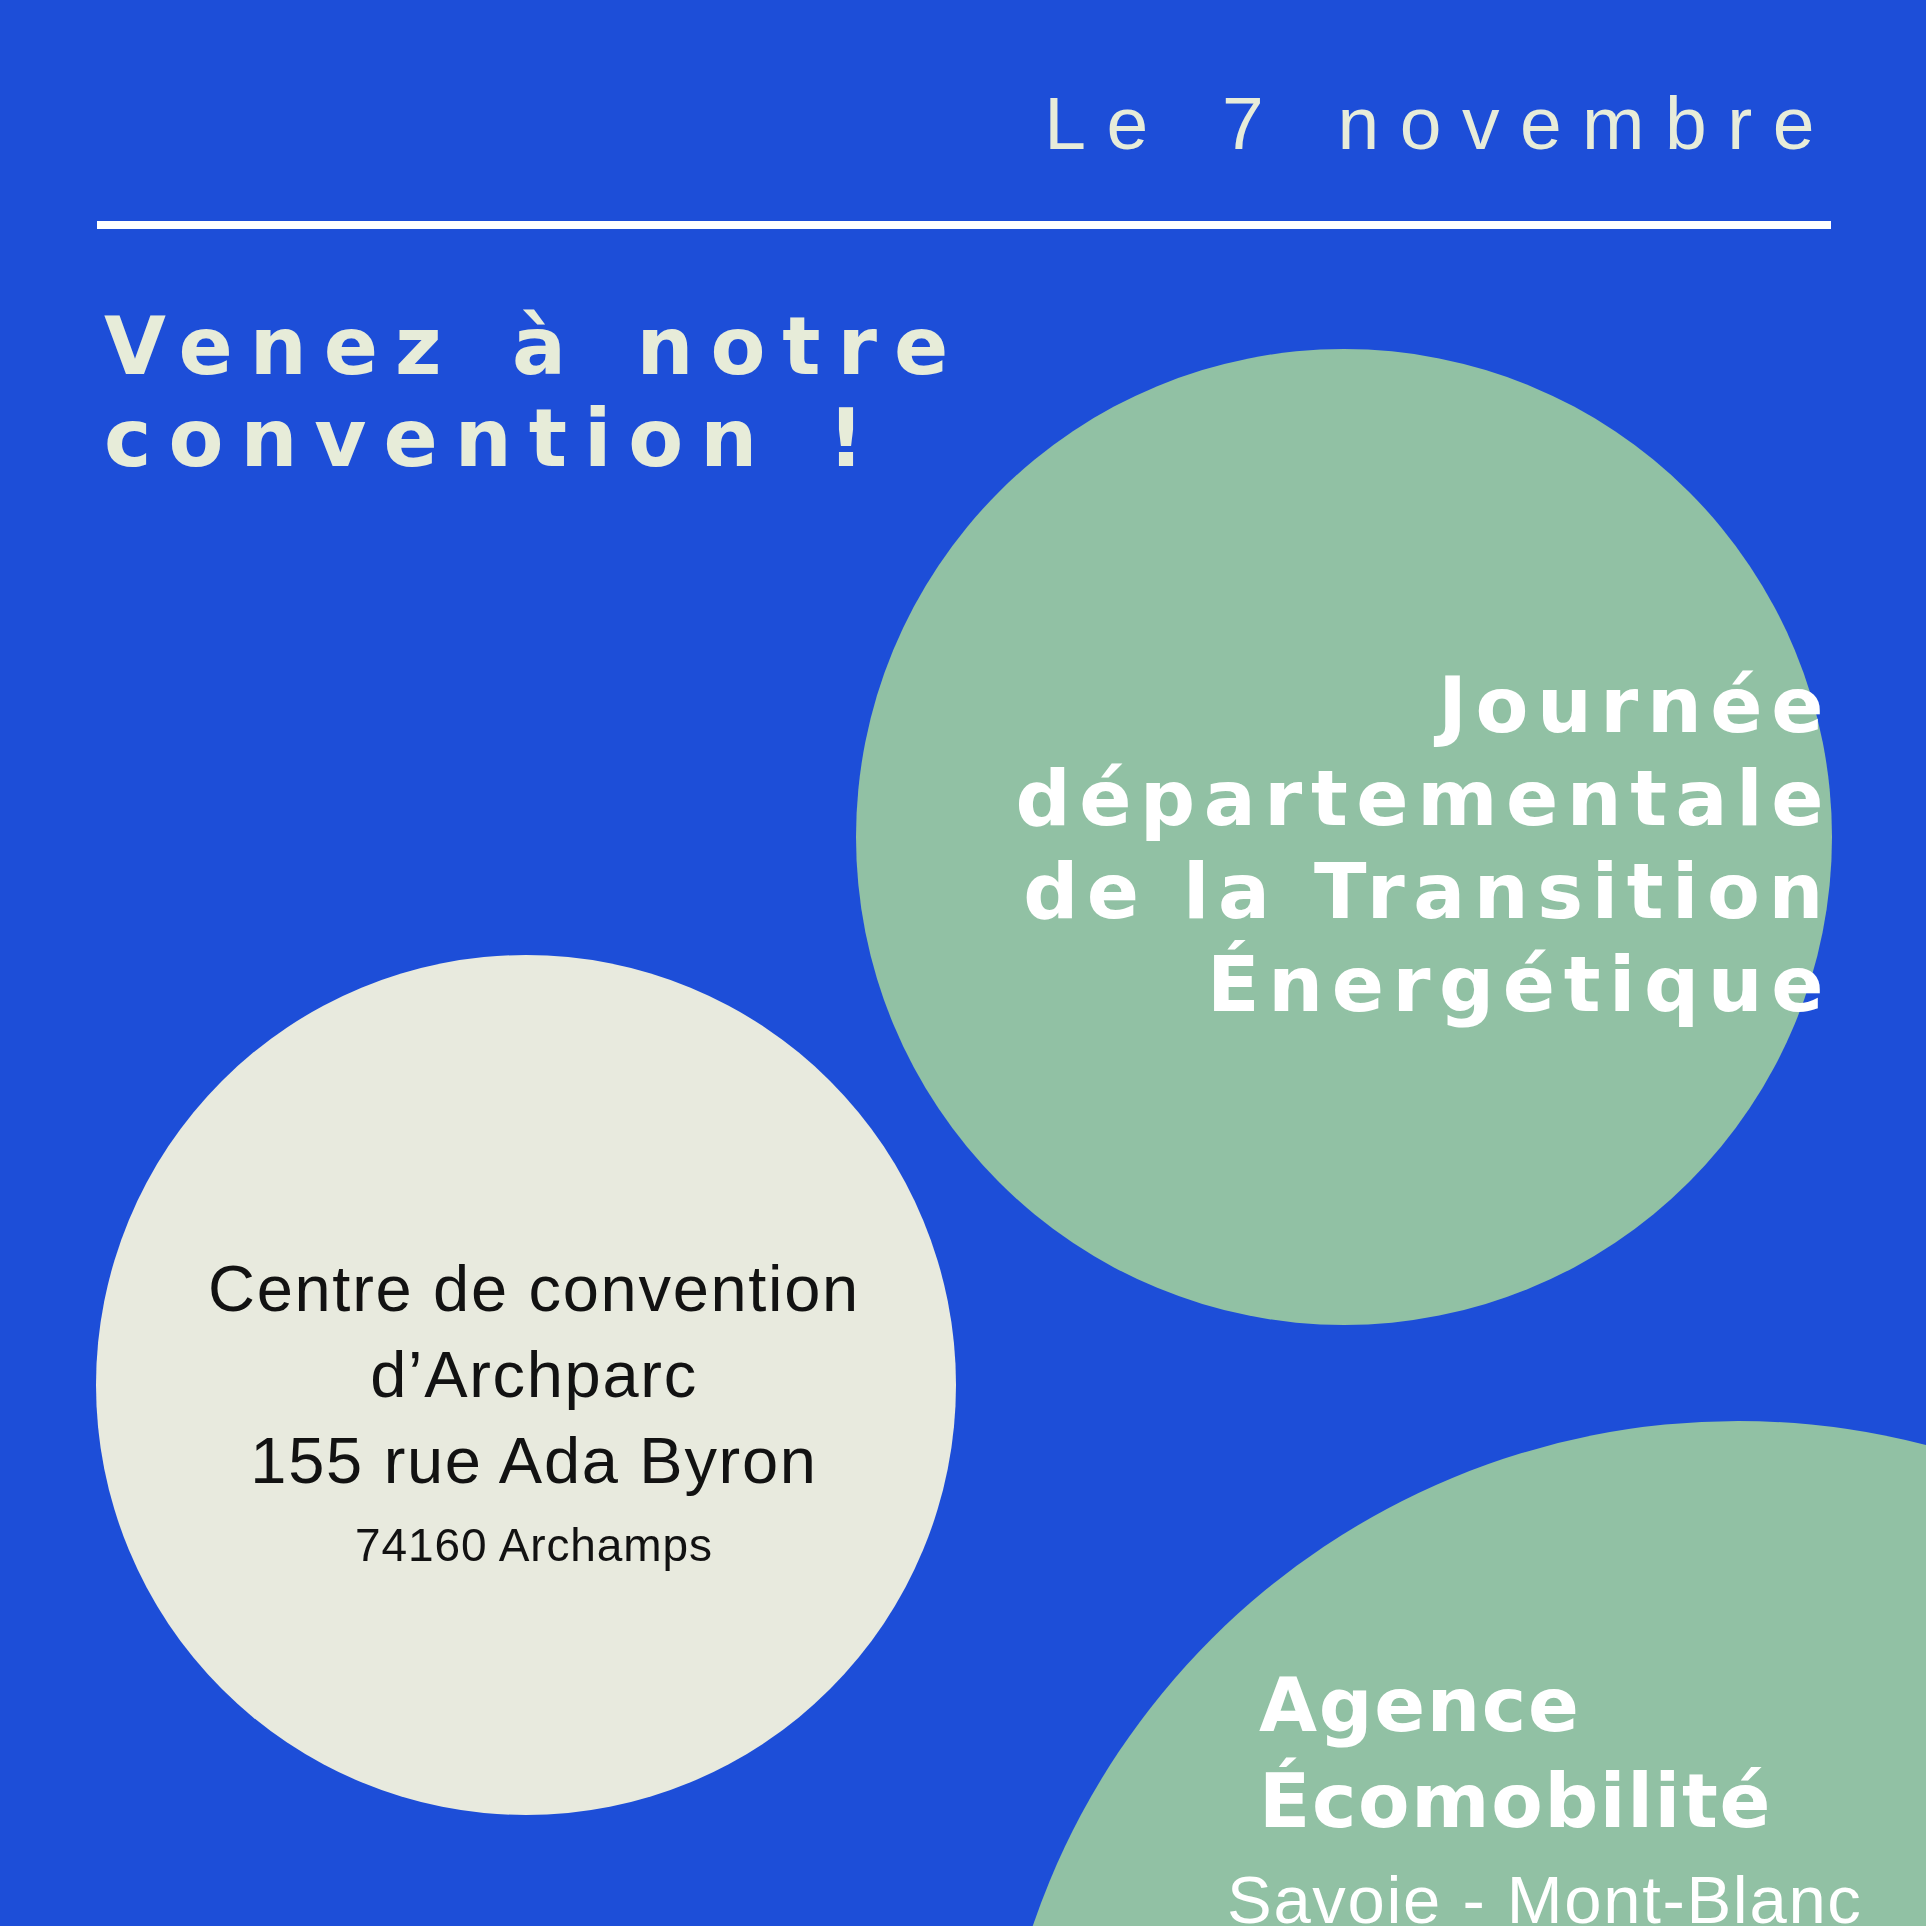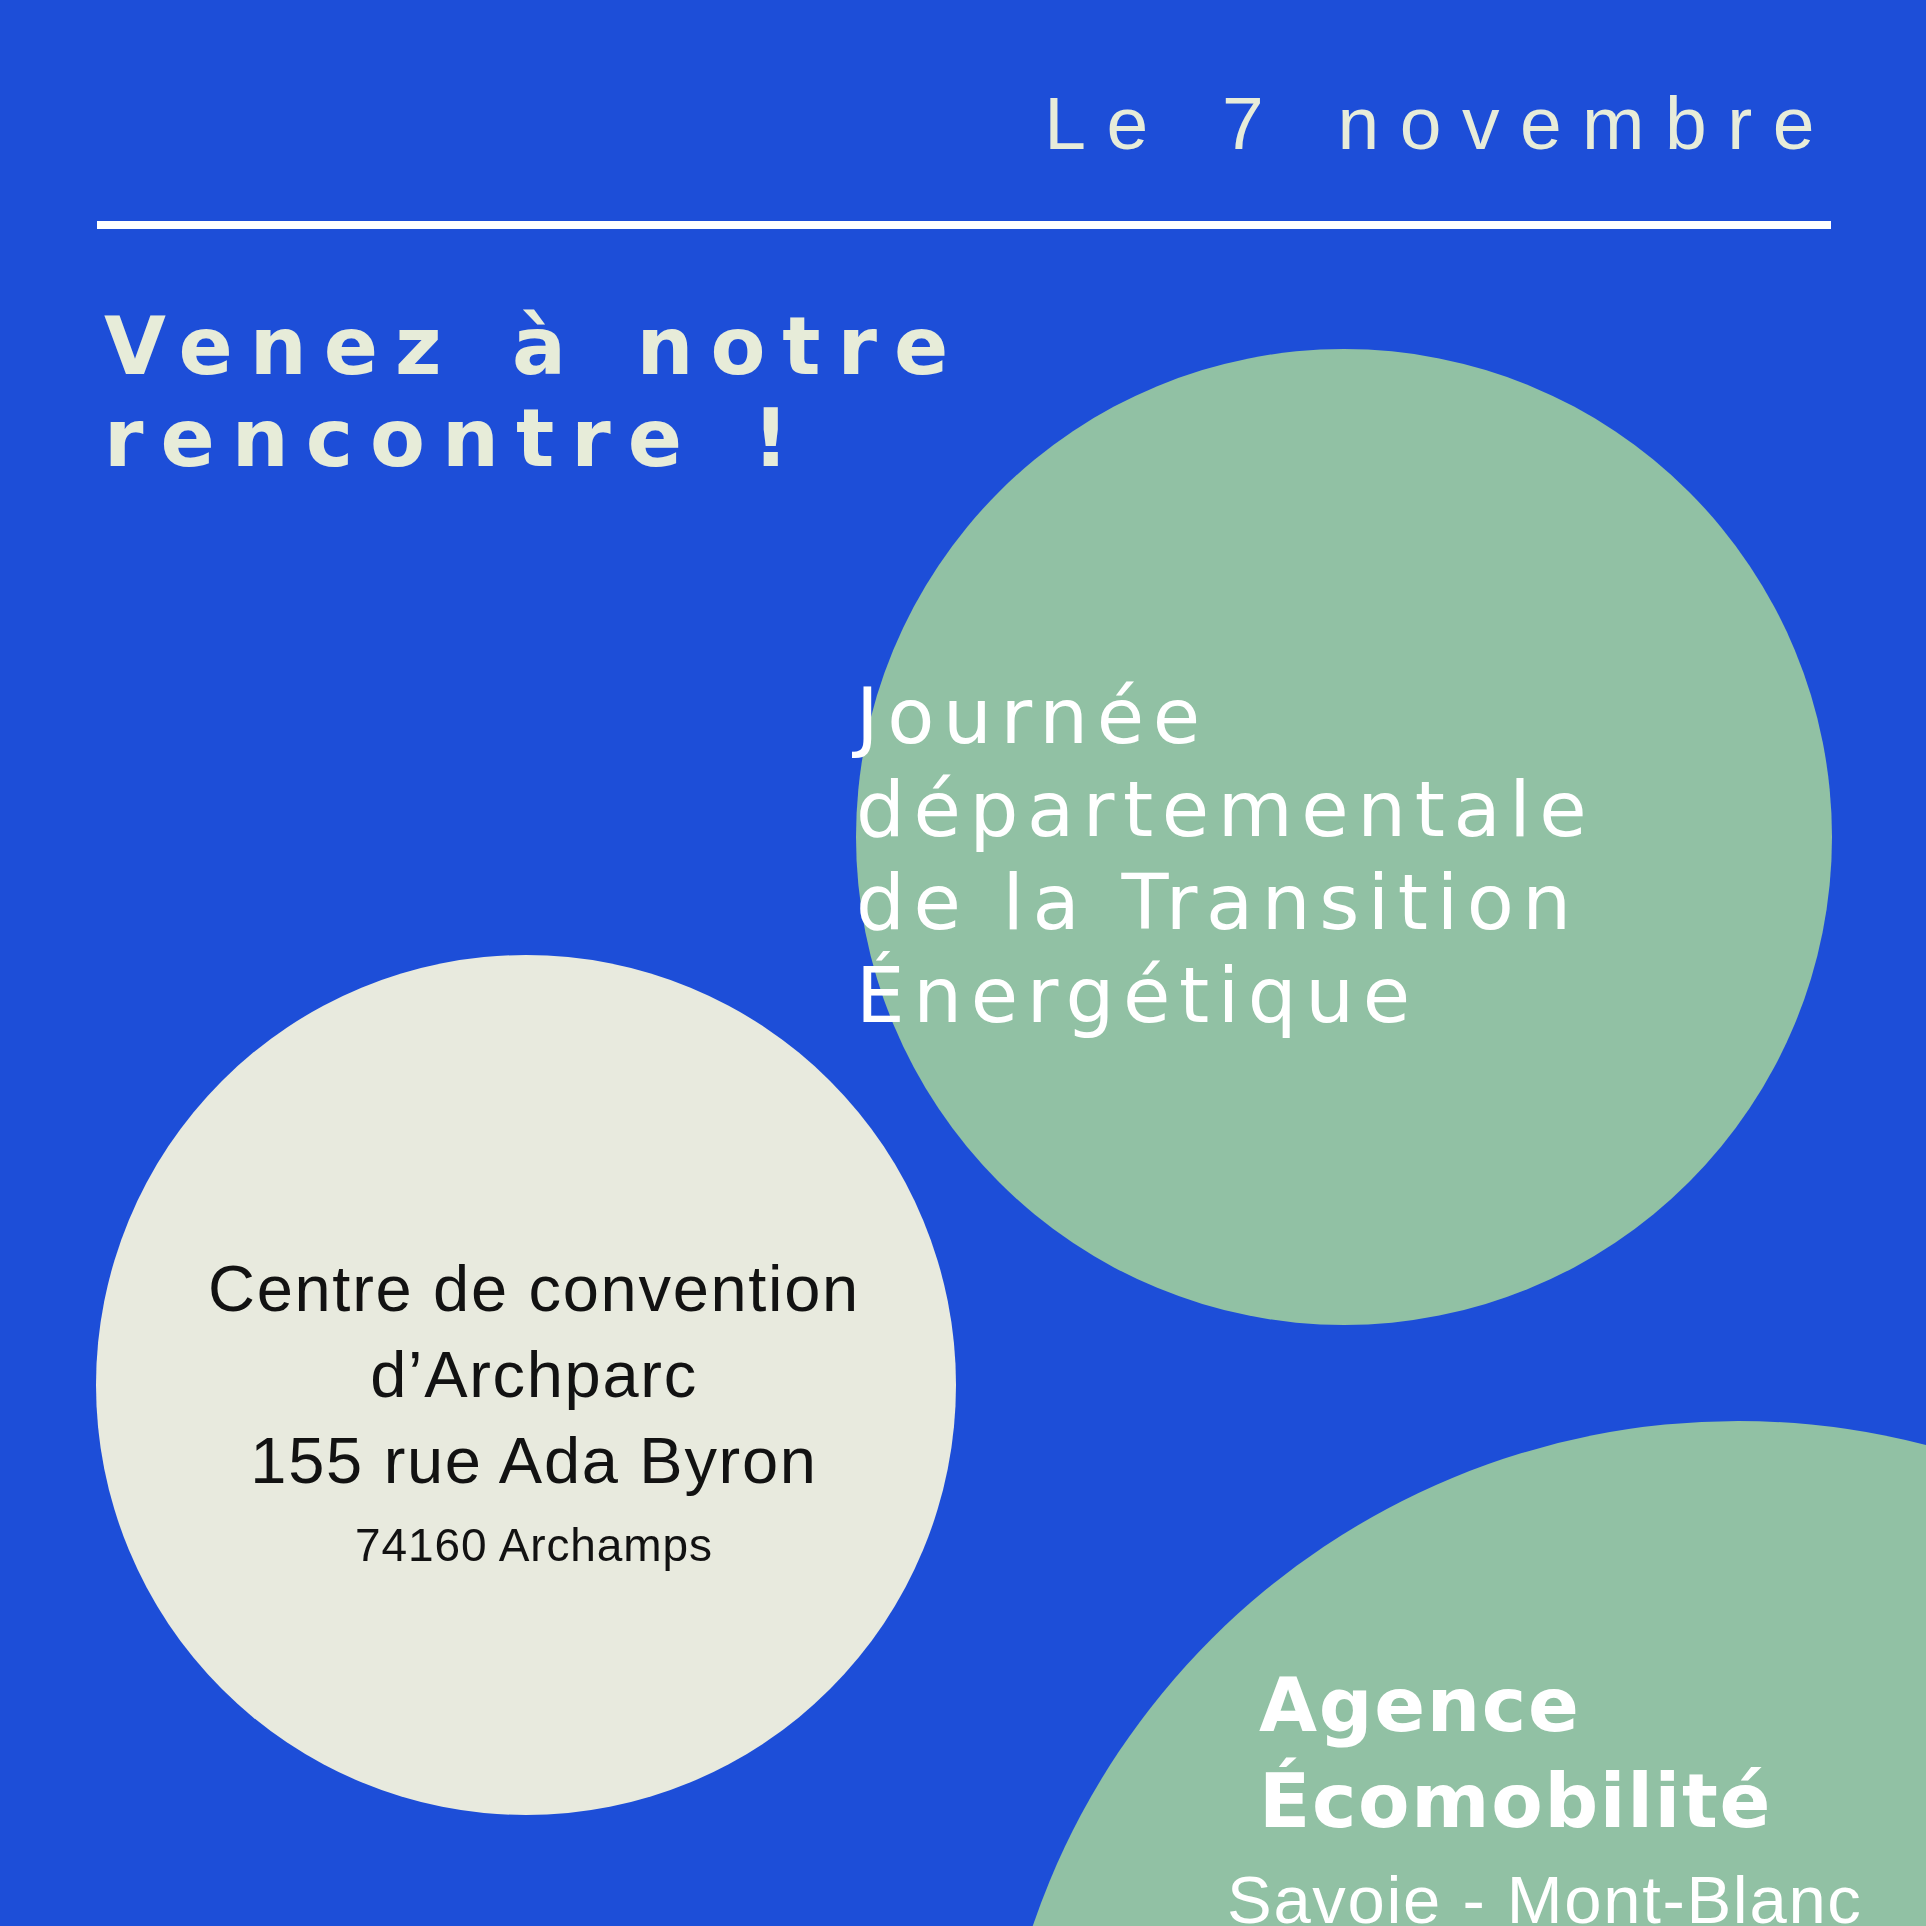--- a/index.html
+++ b/index.html
@@ -57,25 +57,25 @@
   .circle-event {
     left: 856px;
     top: 349px;
     width: 976px;
     height: 976px;
     background: #91c1a4;
   }
   .event-text {
     position: absolute;
     left: 0;
-    top: 321px;
+    top: 310px;
     width: 100%;
-    text-align: left;
+    text-align: right;
     font-family: "DejaVu Sans", sans-serif;
-    font-weight: 400;
+    font-weight: 700;
     font-size: 77px;
     line-height: 93px;
     letter-spacing: 8.6px;
     color: #ffffff;
     white-space: nowrap;
   }
 
   .circle-venue {
     left: 96px;
     top: 955px;
@@ -140,21 +140,21 @@
 <body>
 
 <div class="canvas">
 
   <div class="date">Le 7 novembre</div>
 
   <div class="divider"></div>
 
   <div class="heading">
     <div>Venez à notre</div>
-    <div>rencontre !</div>
+    <div>convention !</div>
   </div>
 
   <div class="circle circle-event">
     <div class="event-text">
       <div>Journée</div>
       <div>départementale</div>
       <div>de la Transition</div>
       <div>Énergétique</div>
     </div>
   </div>

